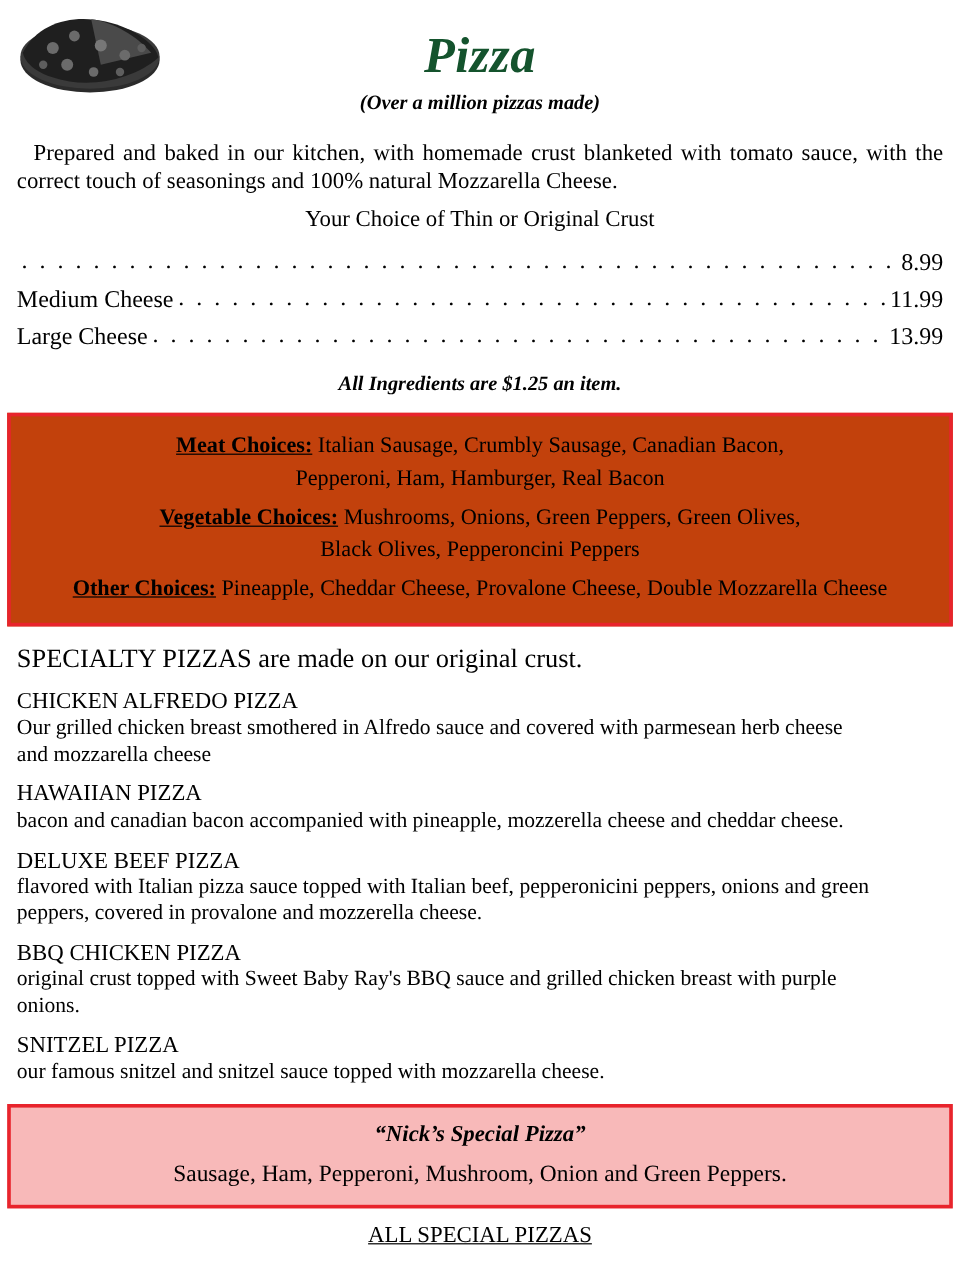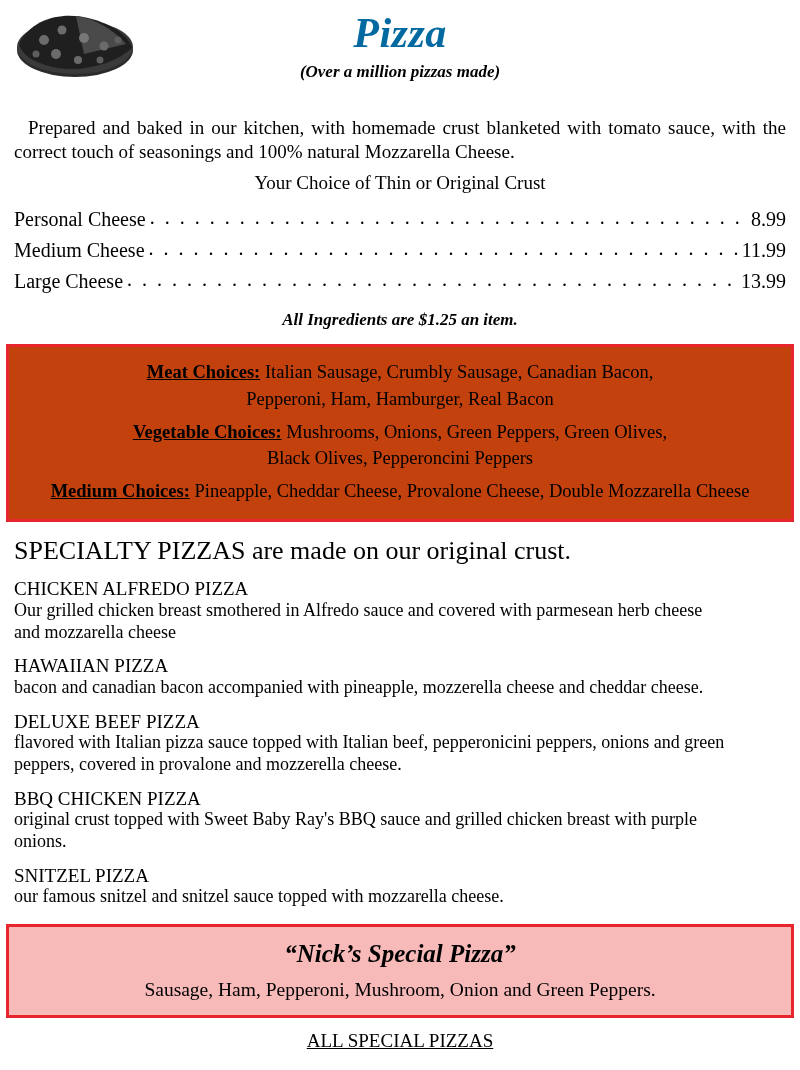--- a/index.html
+++ b/index.html
@@ -34,23 +34,23 @@
     top: 10px;
     width: 122px;
     height: 70px;
   }
   .title {
     text-align: center;
     font-family: "Liberation Serif", serif;
     font-style: italic;
     font-weight: bold;
     font-size: 42px;
-    color: #0369a1;
+    color: #14532d;
     letter-spacing: 0.5px;
-    padding-top: 12px;
+    padding-top: 26px;
     line-height: 1;
   }
   .subtitle {
     text-align: center;
     font-style: italic;
     font-weight: bold;
     font-size: 17px;
     margin-top: 8px;
   }
 
@@ -117,21 +117,21 @@
   }
   .choice-line .lbl {
     font-weight: bold;
     text-decoration: underline;
   }
   .choice-group { margin-bottom: 6px; }
   .choice-group:last-child { margin-bottom: 0; }
 
   
   .specialty-intro {
-    font-size: 26px;
+    font-size: 22px;
     margin: 14px 14px 0 14px;
   }
   .spec-list { margin: 0 14px; }
   .spec-item { margin-top: 12px; }
   .spec-name {
     font-size: 19px;
     line-height: 1.15;
   }
   .spec-desc {
     font-size: 18px;
@@ -142,21 +142,21 @@
   .nick-box {
     border: 3px solid #e8242c;
     background: #f8b9b9;
     margin: 16px 6px 0 6px;
     padding: 12px 10px 14px 10px;
     text-align: center;
   }
   .nick-title {
     font-style: italic;
     font-weight: bold;
-    font-size: 25px;
+    font-size: 19px;
     line-height: 1.2;
   }
   .nick-desc {
     font-size: 19.5px;
     margin-top: 10px;
   }
 
   
   .footer { margin-top: 12px; }
   .all-special {
@@ -189,21 +189,20 @@
     </svg>
     <div class="title">Pizza</div>
     <div class="subtitle">(Over a million pizzas made)</div>
   </div>
 
   <div class="intro">Prepared and baked in our kitchen, with homemade crust blanketed with tomato sauce, with the correct touch of seasonings and 100% natural Mozzarella Cheese.</div>
   <div class="crust-choice">Your Choice of Thin or Original Crust</div>
 
   <div class="prices">
     <div class="price-row">
-      <span class="price-name">Personal Cheese</span>
       <span class="dots">. . . . . . . . . . . . . . . . . . . . . . . . . . . . . . . . . . . . . . . . . . . . . . . . . . . . . . . . . . . . . . . . . . . . . . . . . . . . . . . . . .</span>
       <span class="price-val">8.99</span>
     </div>
     <div class="price-row">
       <span class="price-name">Medium Cheese</span>
       <span class="dots">. . . . . . . . . . . . . . . . . . . . . . . . . . . . . . . . . . . . . . . . . . . . . . . . . . . . . . . . . . . . . . . . . . . . . . . . . . . . . . . . . .</span>
       <span class="price-val">11.99</span>
     </div>
     <div class="price-row">
       <span class="price-name">Large Cheese</span>
@@ -226,21 +225,21 @@
     </div>
     <div class="choice-group">
       <div class="choice-line">
         <span class="lbl">Vegetable Choices:</span>
         <span>Mushrooms, Onions, Green Peppers, Green Olives,</span>
       </div>
       <div class="choice-line">Black Olives, Pepperoncini Peppers</div>
     </div>
     <div class="choice-group">
       <div class="choice-line">
-        <span class="lbl">Medium Choices:</span>
+        <span class="lbl">Other Choices:</span>
         <span>Pineapple, Cheddar Cheese, Provalone Cheese, Double Mozzarella Cheese</span>
       </div>
     </div>
   </div>
 
   <div class="specialty-intro">SPECIALTY PIZZAS are made on our original crust.</div>
   <div class="spec-list">
     <div class="spec-item">
       <div class="spec-name">CHICKEN ALFREDO PIZZA</div>
       <div class="spec-desc">Our grilled chicken breast smothered in Alfredo sauce and covered with parmesean herb cheese</div>

